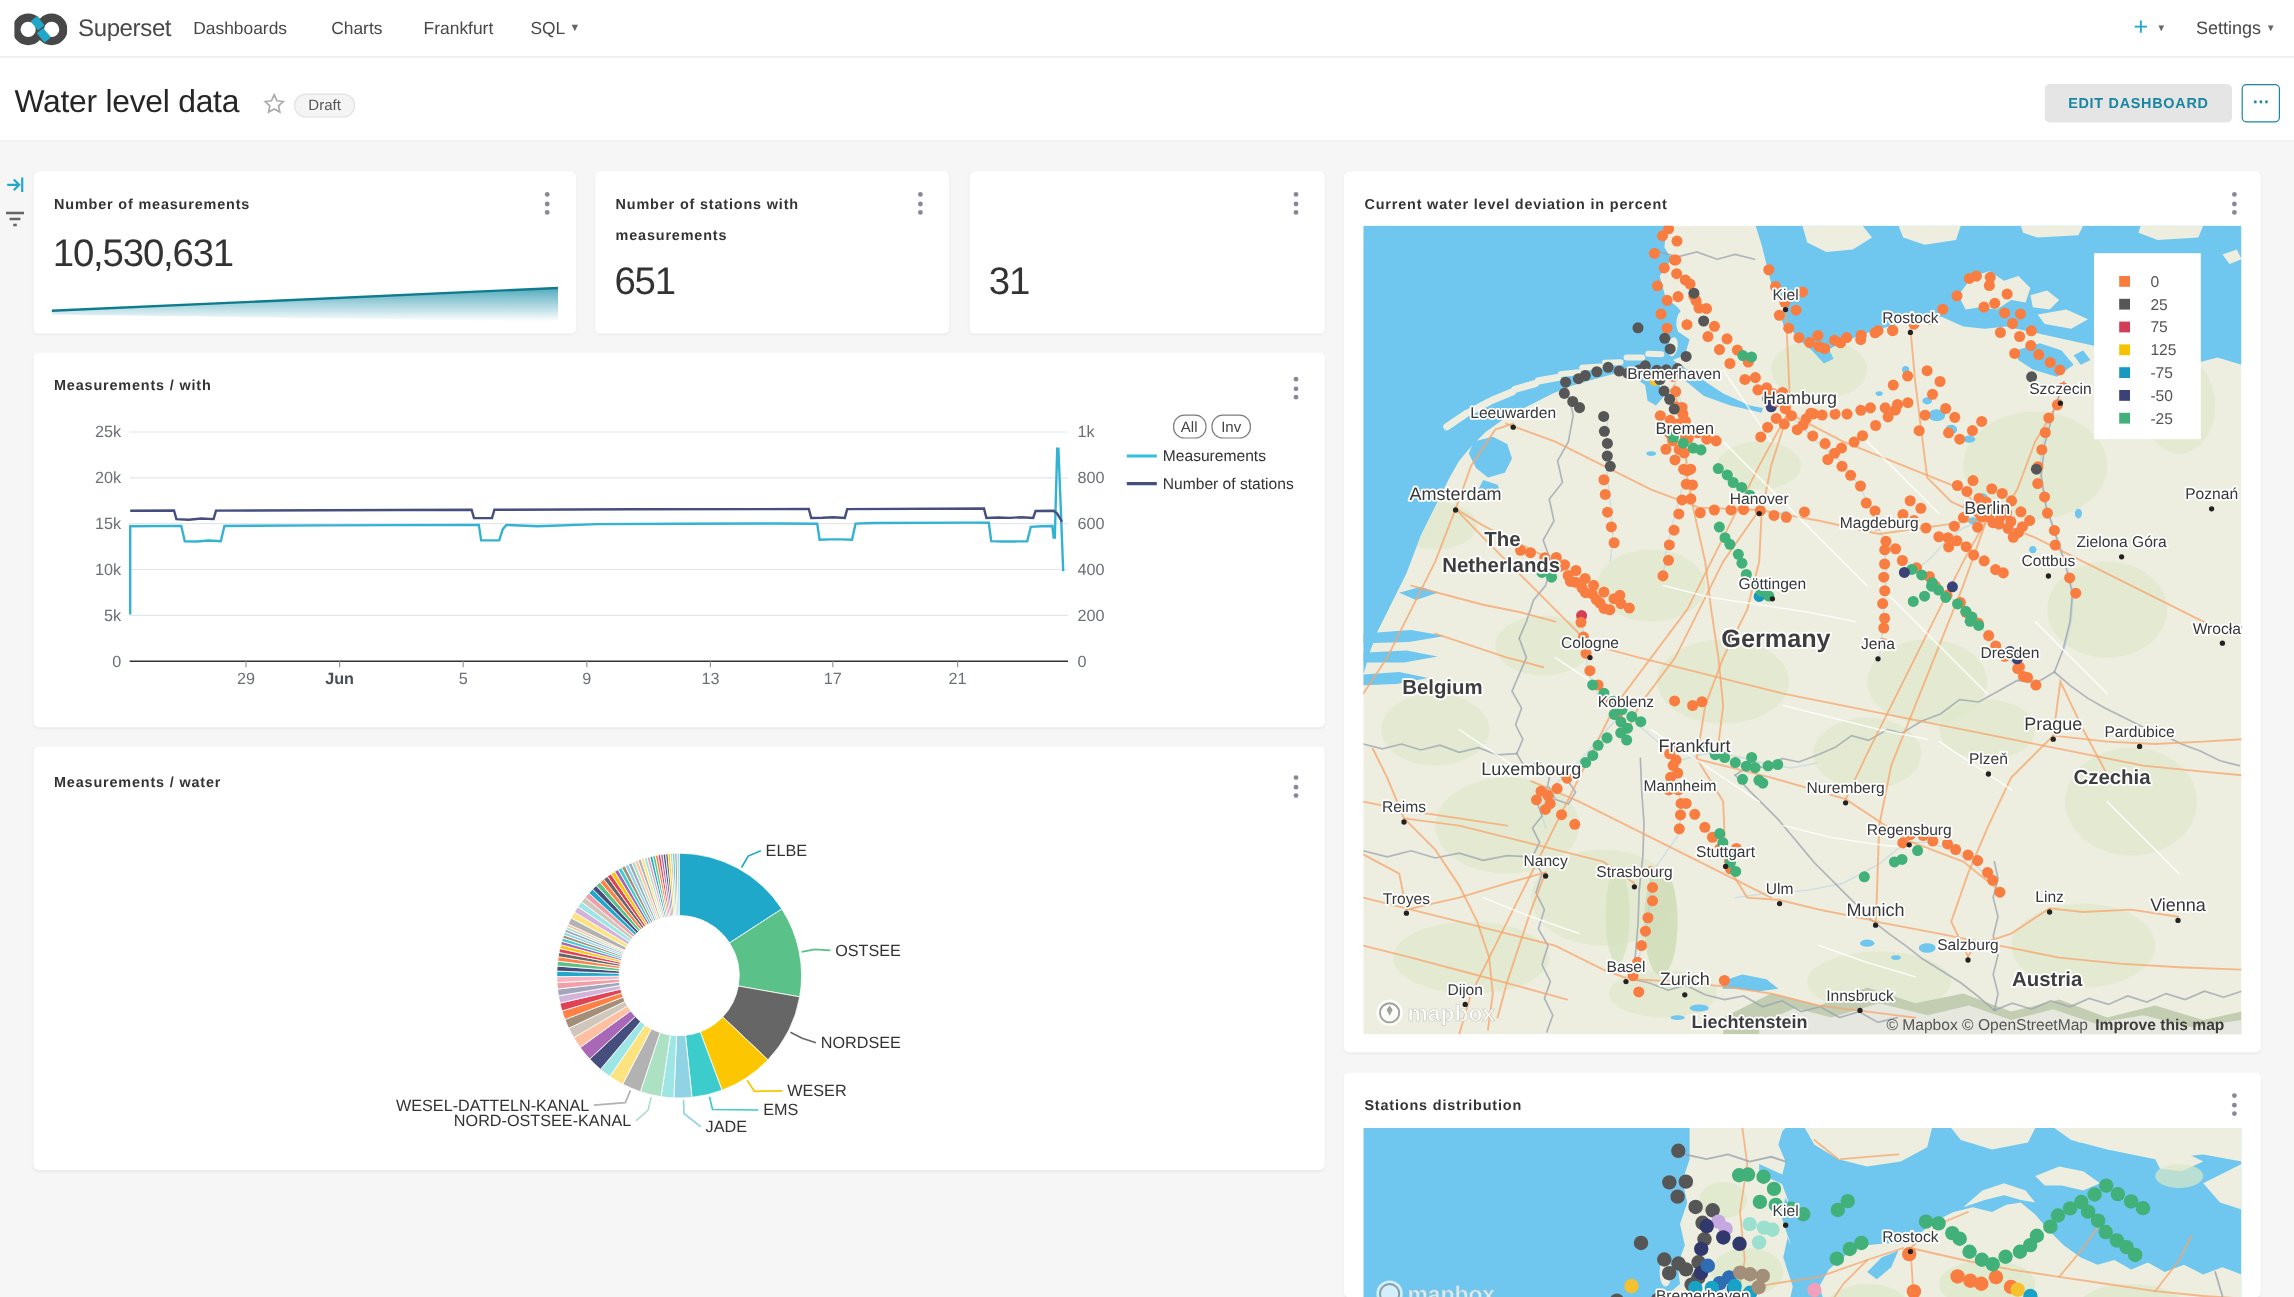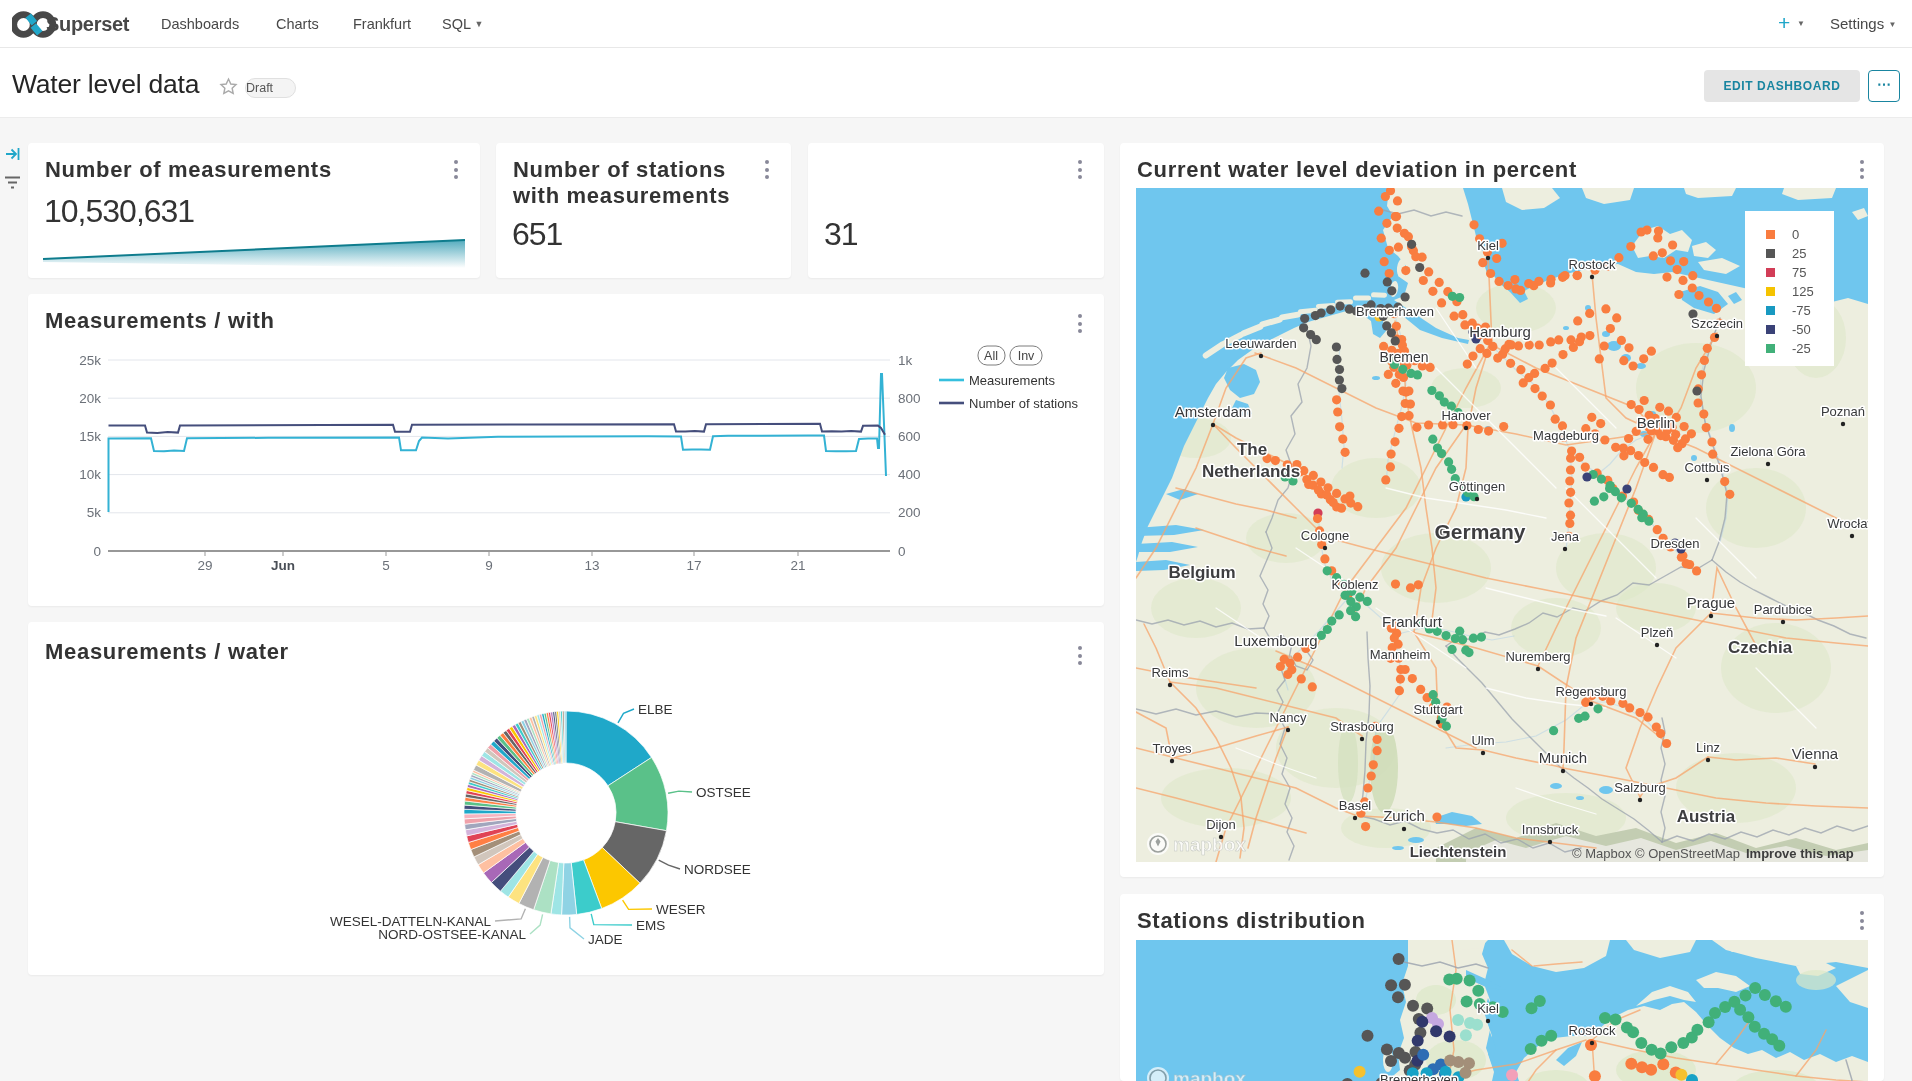--- a/index.html
+++ b/index.html
@@ -1,44 +1,44 @@
 <!DOCTYPE html>
 <html><head><meta charset="utf-8"><style>
 *{margin:0;padding:0;box-sizing:border-box}
 body{width:1912px;height:1081px;font-family:"Liberation Sans",sans-serif;background:#F6F6F6;overflow:hidden;position:relative}
 .nav{position:absolute;left:0;top:0;width:1912px;height:48px;background:#fff;border-bottom:1px solid #E8E8E8;z-index:5}
 .hdr{position:absolute;left:0;top:48px;width:1912px;height:70px;background:#fff;border-bottom:1px solid #ECECEC;z-index:4}
 .navitem{position:absolute;top:0;height:64px;line-height:48px;font-size:14.5px;color:#484848}
 .card{position:absolute;background:#fff;border-radius:4px;box-shadow:0 1px 2px rgba(0,0,0,0.05)}
-.ctitle{position:absolute;left:17px;top:14px;font-size:22px;font-weight:bold;letter-spacing:0.7px;color:#333;line-height:26px}
+.ctitle{position:absolute;left:17px;top:14px;font-size:12px;font-weight:bold;letter-spacing:0.7px;color:#333;line-height:26px}
 .kd{width:4px;height:4px;border-radius:50%;background:#889;margin-bottom:3.5px}
 .bignum{position:absolute;left:16px;font-size:32px;color:#333;letter-spacing:-1px}
 </style></head><body>
 <div class="nav">
     <svg style="position:absolute;left:12px;top:10px" width="44" height="29" viewBox="0 0 44 29">
       <circle cx="11.5" cy="14.5" r="9.8" fill="none" stroke="#484848" stroke-width="6.8"></circle>
       <circle cx="31" cy="14.5" r="9.8" fill="none" stroke="#484848" stroke-width="6.8"></circle>
       <path d="M16.2,5.6 L22.4,13.2" stroke="#20A7C9" stroke-width="7"></path>
       <path d="M21.3,15.5 L27.8,23.3" stroke="#20A7C9" stroke-width="7"></path>
     </svg>
-    <div style="position:absolute;left:46px;top:0;height:48px;line-height:48px;font-size:20px;font-weight:bold;color:#484848;letter-spacing:-0.3px">Superset</div>
+    <div style="position:absolute;left:65px;top:0;height:48px;line-height:48px;font-size:20px;font-weight:normal;color:#484848;letter-spacing:-0.3px">Superset</div>
     <div class="navitem" style="left:161px">Dashboards</div>
     <div class="navitem" style="left:276px">Charts</div>
     <div class="navitem" style="left:353px">Frankfurt</div>
     <div class="navitem" style="left:442px">SQL <span style="font-size:9px;color:#666;position:relative;top:-2px">▼</span></div>
     <div style="position:absolute;left:1778px;top:0;height:48px;line-height:46px;font-size:21px;color:#20A7C9">+</div>
     <div style="position:absolute;left:1797px;top:0;height:48px;line-height:48px;font-size:8px;color:#666">▼</div>
     <div class="navitem" style="left:1830px;font-size:15px">Settings <span style="font-size:8px;color:#666;position:relative;top:-2px">▼</span></div>
   </div>
 <div class="hdr">
     <div style="position:absolute;left:12px;top:21px;font-size:26.5px;font-weight:normal;color:#252525;letter-spacing:-0.2px">Water level data</div>
     <svg style="position:absolute;left:219px;top:29px" width="19" height="19" viewBox="0 0 24 24">
        <path d="M12 2.6l2.9 6.2 6.6.8-4.9 4.6 1.3 6.5-5.9-3.3-5.9 3.3 1.3-6.5-4.9-4.6 6.6-.8z" fill="none" stroke="#aaa" stroke-width="1.8"></path>
     </svg>
-    <div style="position:absolute;left:245px;top:30px;width:51px;height:20px;border:1px solid #E0E0E0;background:#F4F4F4;border-radius:10px;font-size:12.5px;color:#555;line-height:18px">Draft</div>
+    <div style="position:absolute;left:245px;top:30px;width:51px;height:20px;border:1px solid #E0E0E0;background:#F4F4F4;border-radius:10px;font-size:12.5px;color:#555;text-align:center;line-height:18px">Draft</div>
     <div style="position:absolute;left:1704px;top:22px;width:156px;height:32px;background:#e5e5e5;border-radius:4px;color:#1985A0;font-weight:bold;font-size:12px;letter-spacing:0.6px;text-align:center;line-height:32px">EDIT DASHBOARD</div>
     <div style="position:absolute;left:1868px;top:22px;width:32px;height:32px;border:1px solid #1985A0;border-radius:4px;color:#1985A0;font-weight:bold;font-size:14px;text-align:center;line-height:26px;background:#fff">⋯</div>
   </div>
 <svg style="position:absolute;left:5px;top:146px" width="16" height="16" viewBox="0 0 16 16">
       <path d="M1,8 H10 M6.5,3.5 L11,8 L6.5,12.5" stroke="#20A7C9" stroke-width="1.8" fill="none"></path>
       <path d="M13.5,2 V14" stroke="#20A7C9" stroke-width="1.8"></path>
   </svg>
 <svg style="position:absolute;left:4px;top:175px" width="17" height="16" viewBox="0 0 17 16">
       <path d="M1,2.5 H16 M4,7.5 H13 M7,12.5 H10" stroke="#666" stroke-width="2" fill="none"></path>
   </svg>

